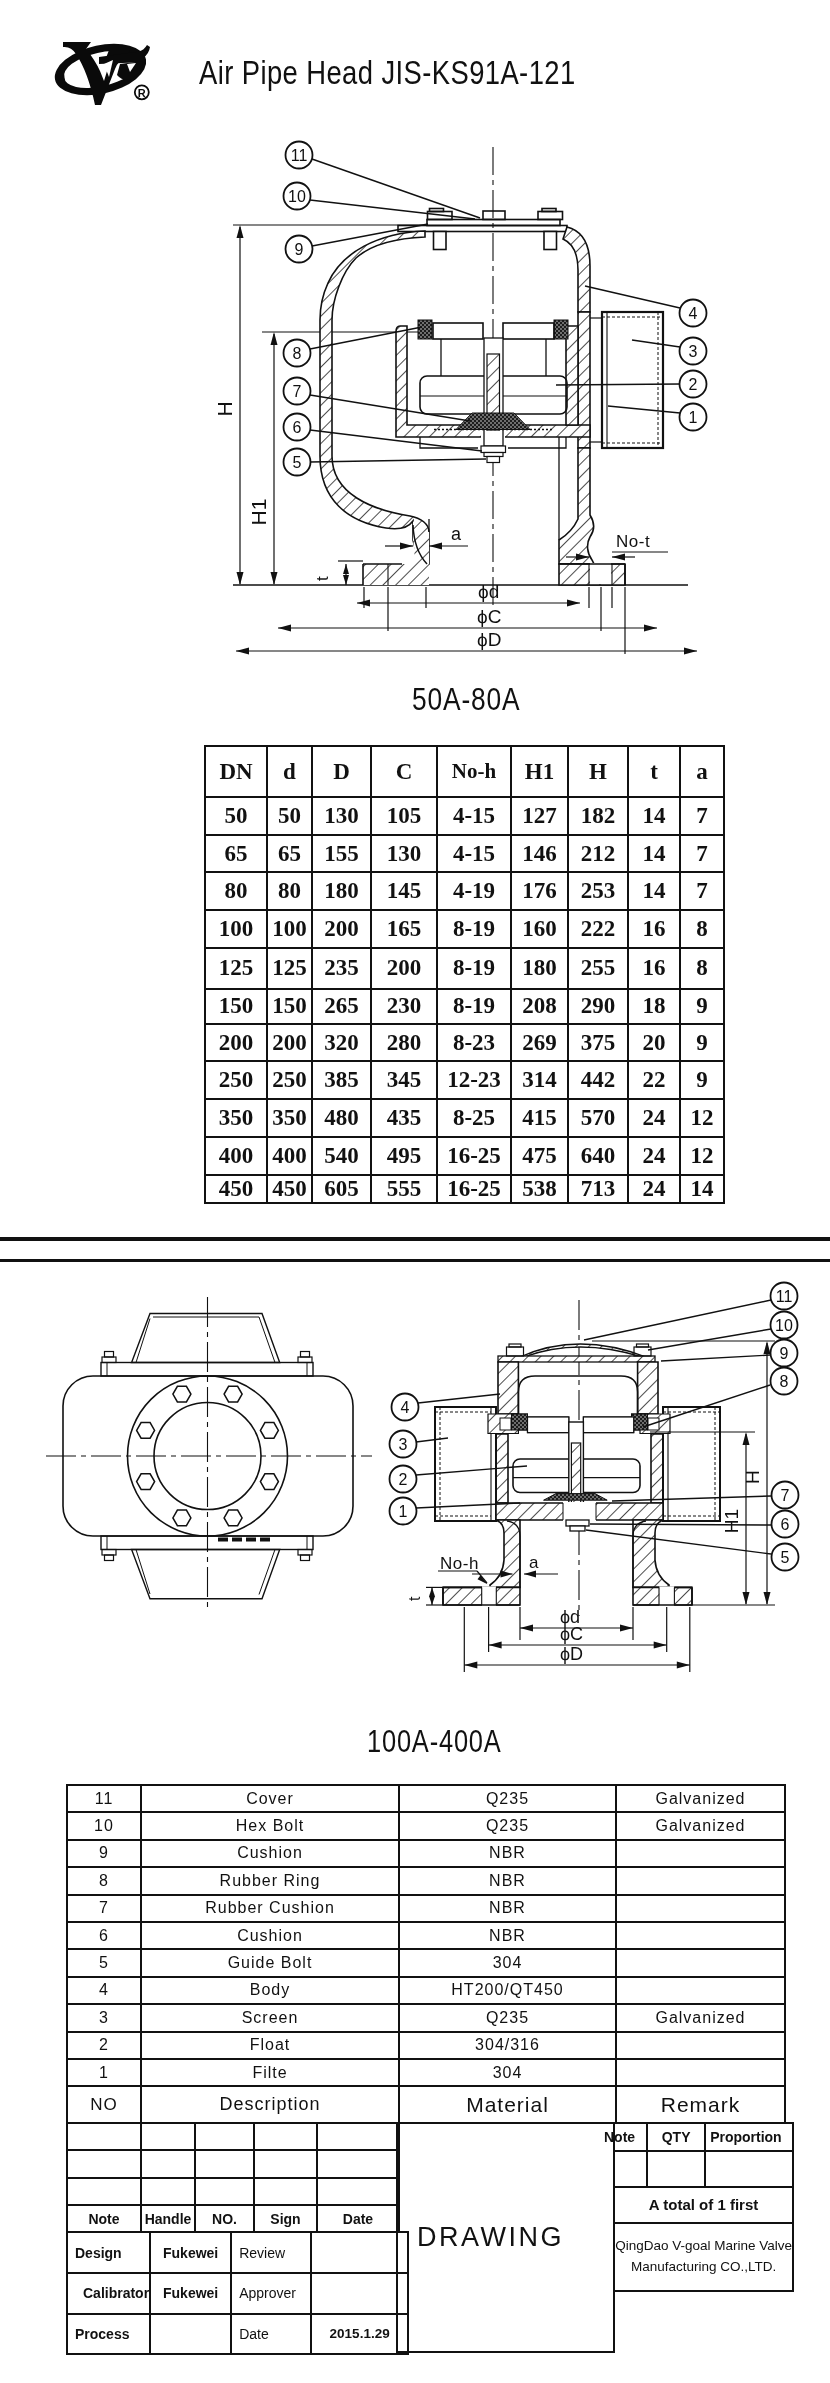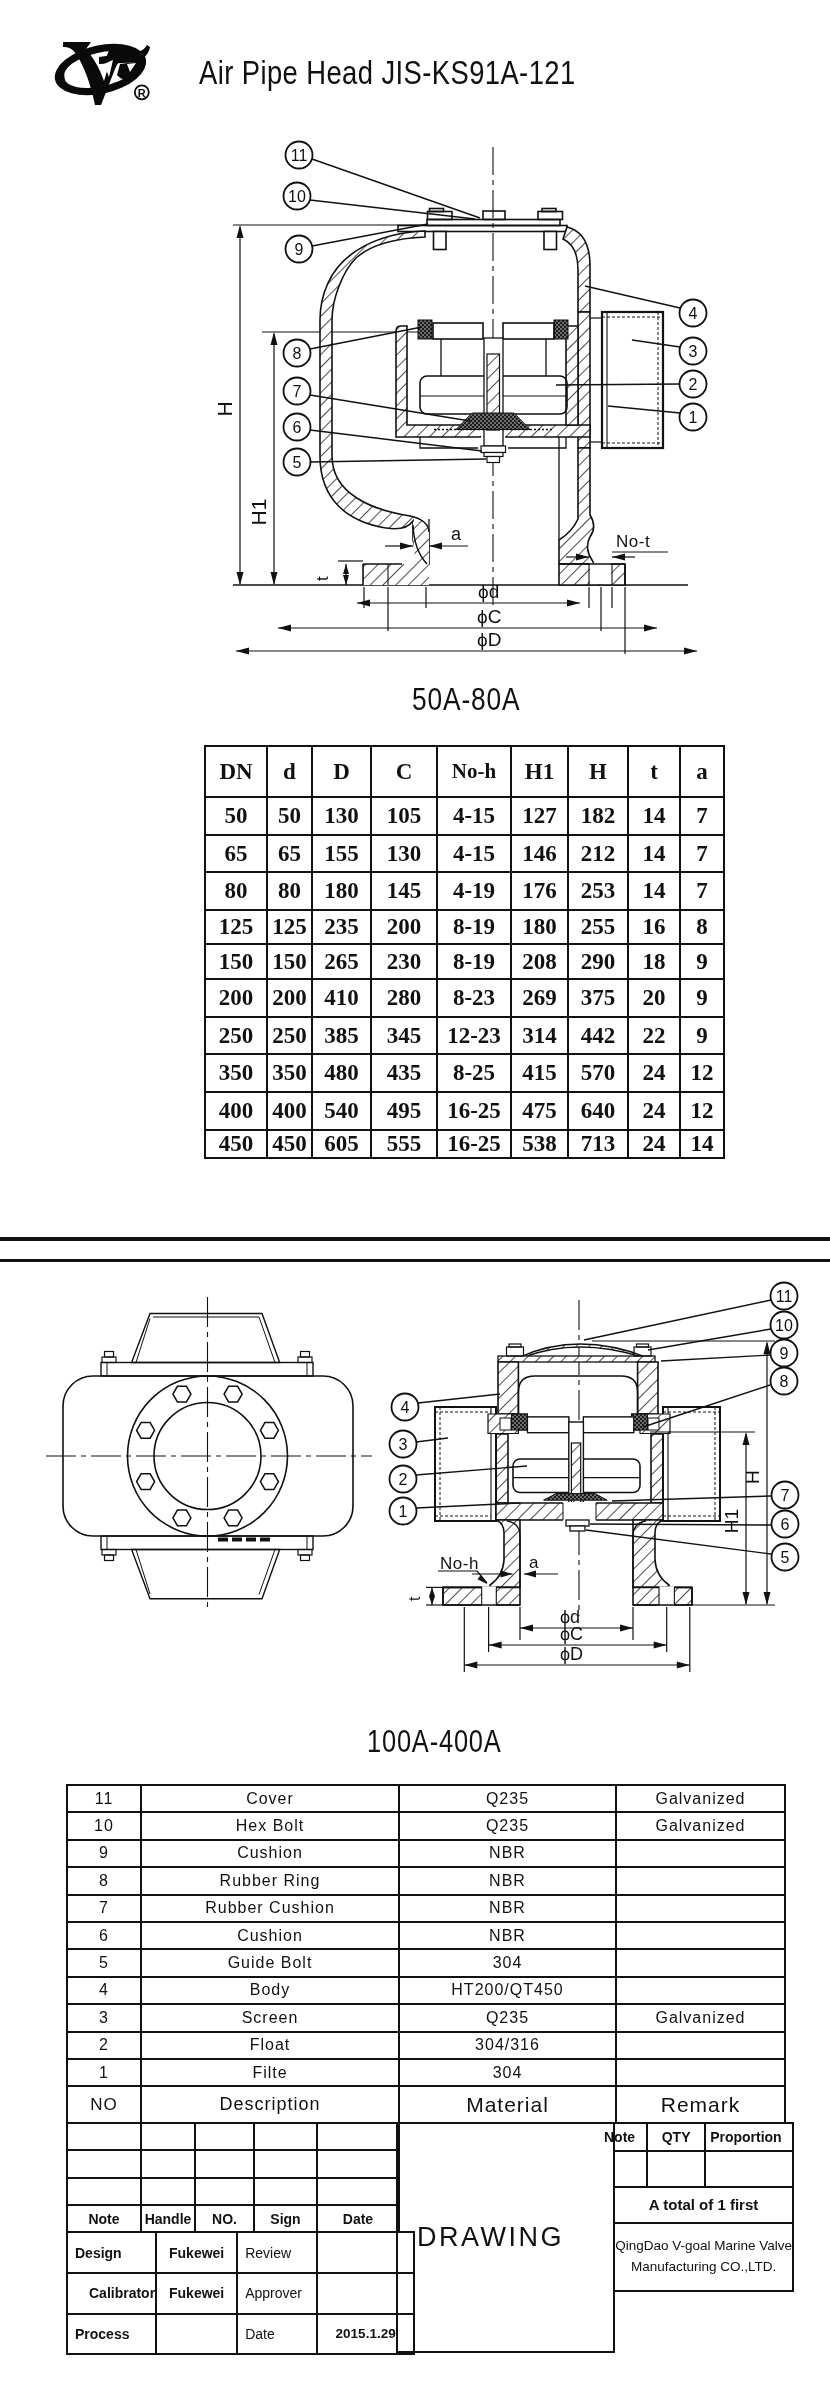--- a/index.html
+++ b/index.html
@@ -330,21 +330,32 @@
             <td class="tc">80</td>
             <td class="tc">80</td>
             <td class="tc">180</td>
             <td class="tc">145</td>
             <td class="tc">4-19</td>
             <td class="tc">176</td>
             <td class="tc">253</td>
             <td class="tc">14</td>
             <td class="tc">7</td>
           </tr>
-<tr style="height:34px">
+<tr style="height:37.7px">
+            <td class="tc">100</td>
+            <td class="tc">100</td>
+            <td class="tc">200</td>
+            <td class="tc">165</td>
+            <td class="tc">8-19</td>
+            <td class="tc">160</td>
+            <td class="tc">222</td>
+            <td class="tc">16</td>
+            <td class="tc">8</td>
+          </tr>
+<tr style="height:41px">
             <td class="tc">125</td>
             <td class="tc">125</td>
             <td class="tc">235</td>
             <td class="tc">200</td>
             <td class="tc">8-19</td>
             <td class="tc">180</td>
             <td class="tc">255</td>
             <td class="tc">16</td>
             <td class="tc">8</td>
           </tr>
@@ -355,21 +366,21 @@
             <td class="tc">230</td>
             <td class="tc">8-19</td>
             <td class="tc">208</td>
             <td class="tc">290</td>
             <td class="tc">18</td>
             <td class="tc">9</td>
           </tr>
 <tr style="height:37.7px">
             <td class="tc">200</td>
             <td class="tc">200</td>
-            <td class="tc">410</td>
+            <td class="tc">320</td>
             <td class="tc">280</td>
             <td class="tc">8-23</td>
             <td class="tc">269</td>
             <td class="tc">375</td>
             <td class="tc">20</td>
             <td class="tc">9</td>
           </tr>
 <tr style="height:37.7px">
             <td class="tc">250</td>
             <td class="tc">250</td>
@@ -847,21 +858,21 @@
           <col style="width:97px">
         </colgroup>
 <tbody>
           <tr style="height:40.7px">
             <td class="pc" style="font-weight:bold;padding-left:7px">Design</td>
             <td class="pc" style="font-weight:bold;text-align:center">Fukewei</td>
             <td class="pc" style="padding-left:7px">Review</td>
             <td class="pc"></td>
           </tr>
 <tr style="height:40.7px">
-            <td class="pc" style="font-weight:bold;padding-left:21px">Calibrator</td>
+            <td class="pc" style="font-weight:bold;padding-left:15px">Calibrator</td>
             <td class="pc" style="font-weight:bold;text-align:center">Fukewei</td>
             <td class="pc" style="padding-left:7px">Approver</td>
             <td class="pc"></td>
           </tr>
 <tr style="height:40.7px">
             <td class="pc" style="font-weight:bold;padding-left:7px">Process</td>
             <td class="pc"></td>
             <td class="pc" style="padding-left:7px">Date</td>
             <td class="pc" style="text-align:center;font-size:13.5px;font-weight:bold;">2015.1.29</td>
           </tr>

